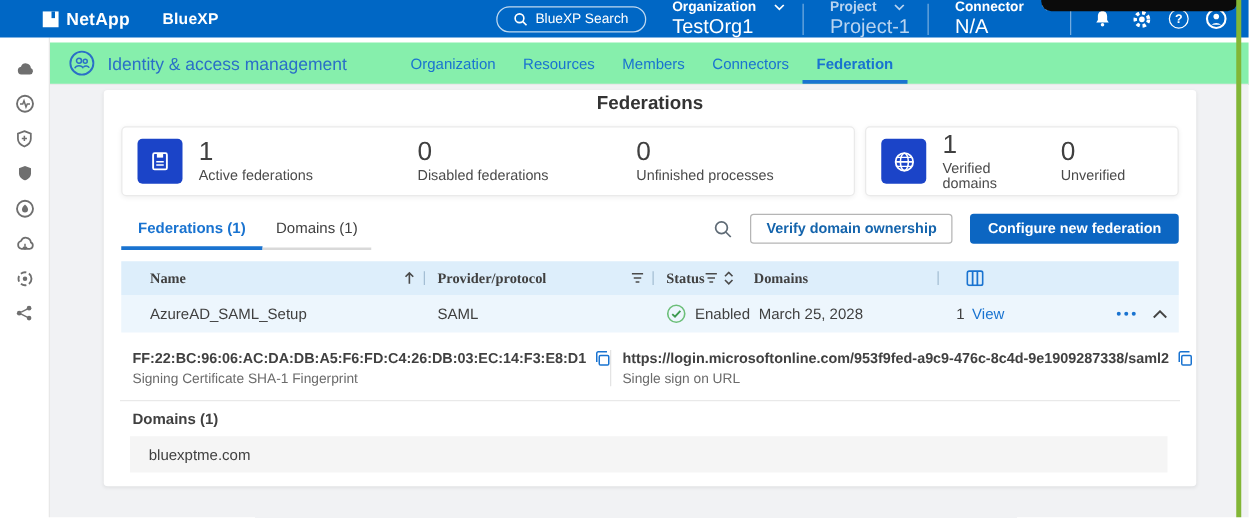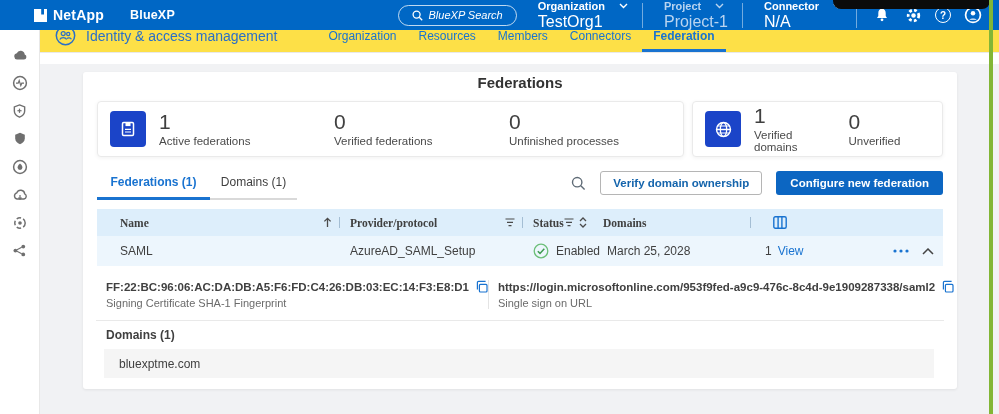--- a/index.html
+++ b/index.html
@@ -7,21 +7,21 @@
   body { font-family:"Liberation Sans","DejaVu Sans",sans-serif; background:#ffffff; position:relative; }
   .screen { position:absolute; inset:0; }
 
   
   .topbar { position:absolute; left:0; top:0; width:999px; height:30px; background:#0067C5;
             display:flex; align-items:center; padding:0 17px 0 10px; color:#fff; z-index:20; }
   .brand-group { display:flex; align-items:center; gap:6px;padding-left:24px; }
   .brand-name { font-size:14px; font-weight:700; letter-spacing:.2px; }
   .product-name { font-size:12.5px; font-weight:700; margin-left:26px; letter-spacing:.2px; }
   .search-pill { margin-left:auto; display:flex; align-items:center; gap:6px; border:1px solid rgba(255,255,255,.75);
-                 border-radius:11px; height:21px; padding:0 13px; font-size:11px; cursor:pointer;font-style:italic; }
+                 border-radius:11px; height:21px; padding:0 13px; font-size:11px; cursor:pointer; }
   .selector { display:flex; flex-direction:column; justify-content:center; margin-left:21px; cursor:pointer; min-width:62px; }
   .sel-top { display:flex; align-items:center; gap:14px; font-size:11px; font-weight:700; }
   .sel-value { font-size:16px; margin-top:1px; }
   .selector.muted { color:#b9d4f0; }
   .tb-divider { width:1px; height:25px; background:rgba(255,255,255,.45); margin-left:14px; }
   .tb-icons { display:flex; align-items:center; gap:13px; margin-left:16px; }
   .tb-icon { width:18px; height:18px; display:flex; align-items:center; justify-content:center; cursor:pointer; }
   .help-badge { width:16px; height:16px; border:1.7px solid #fff; border-radius:50%; display:flex; align-items:center;
                 justify-content:center; font-size:10px; font-weight:700; color:#fff; }
 
@@ -29,21 +29,21 @@
                  border-radius:0 0 8px 8px; z-index:40; }
   .green-strip { position:absolute; left:989px; top:0; width:4px; height:414px; background:#82B636; z-index:60; }
 
   
   .sidebar { position:absolute; left:0; top:30px; width:40px; height:384px; background:#fff;
              border-right:1px solid #e8e8e8; display:flex; flex-direction:column; align-items:center;
              padding-top:16px; gap:11px; z-index:10; }
   .side-icon { width:17px; height:17px; display:flex; align-items:center; justify-content:center; cursor:pointer; }
 
   
-  .titlebar { position:absolute; left:40px; top:19px; width:959px; height:34px; background:#fde047;
+  .titlebar { position:absolute; left:40px; top:34px; width:959px; height:34px; background:#86efac;
               border-bottom:1px solid #e9e9e9; display:flex; align-items:center; padding-left:15px; z-index:5; }
   .page-title { font-size:14px; color:#2a6fc7; font-weight:500; margin-left:10px; }
   .page-tabs { display:flex; height:100%; margin-left:40px; }
   .page-tab { display:flex; align-items:center; padding:0 11px; font-size:12px; color:#1973d0; cursor:pointer; }
   .page-tab.active { font-weight:700; border-bottom:3px solid #1973d0; padding-top:3px; }
 
   
   .content { position:absolute; left:40px; top:64px; width:959px; height:350px; background:#f1f2f4; }
   .panel { position:absolute; left:43px; top:8px; width:874px; height:317px; background:#fff;
            border-radius:3px; box-shadow:0 1px 3px rgba(0,0,0,.07); overflow:hidden; }
@@ -279,21 +279,21 @@
                 <line x1="6" y1="9.4" x2="12" y2="9.4" stroke="#fff" stroke-width="1.2"></line>
                 <line x1="6" y1="12" x2="12" y2="12" stroke="#fff" stroke-width="1.2"></line>
               </svg>
           </div>
           <div class="stat">
             <div class="stat-value">1</div>
             <div class="stat-label">Active federations</div>
           </div>
           <div class="stat">
             <div class="stat-value">0</div>
-            <div class="stat-label">Verified federations</div>
+            <div class="stat-label">Disabled federations</div>
           </div>
           <div class="stat">
             <div class="stat-value">0</div>
             <div class="stat-label">Unfinished processes</div>
           </div>
         </div>
 
         <div class="card card-domains">
           <div class="tile">
             <svg width="19" height="19" viewBox="0 0 18 18">
@@ -381,22 +381,22 @@
                 <svg width="14" height="13" viewBox="0 0 14 13">
                   <rect x="0.8" y="0.8" width="12.4" height="11.4" rx="1.5" fill="none" stroke="#1973d0" stroke-width="1.4"></rect>
                   <line x1="5.1" y1="0.8" x2="5.1" y2="12.2" stroke="#1973d0" stroke-width="1.4"></line>
                   <line x1="8.9" y1="0.8" x2="8.9" y2="12.2" stroke="#1973d0" stroke-width="1.4"></line>
                 </svg>
               </span>
           </div>
         </div>
 
         <div class="trow">
+          <div class="td">AzureAD_SAML_Setup</div>
           <div class="td">SAML</div>
-          <div class="td">AzureAD_SAML_Setup</div>
           <div class="td td-status">
             <span>
               <svg width="16" height="16" viewBox="0 0 16 16">
                   <circle cx="8" cy="8" r="6.8" fill="none" stroke="#6cbf79" stroke-width="1.3"></circle>
                   <polyline points="4.8,8.3 7,10.4 11.3,5.7" fill="none" stroke="#3d9a50" stroke-width="1.5"></polyline>
                 </svg>
             </span>
             <span>Enabled</span>
           </div>
           <div class="td td-exp">March 25, 2028</div>

